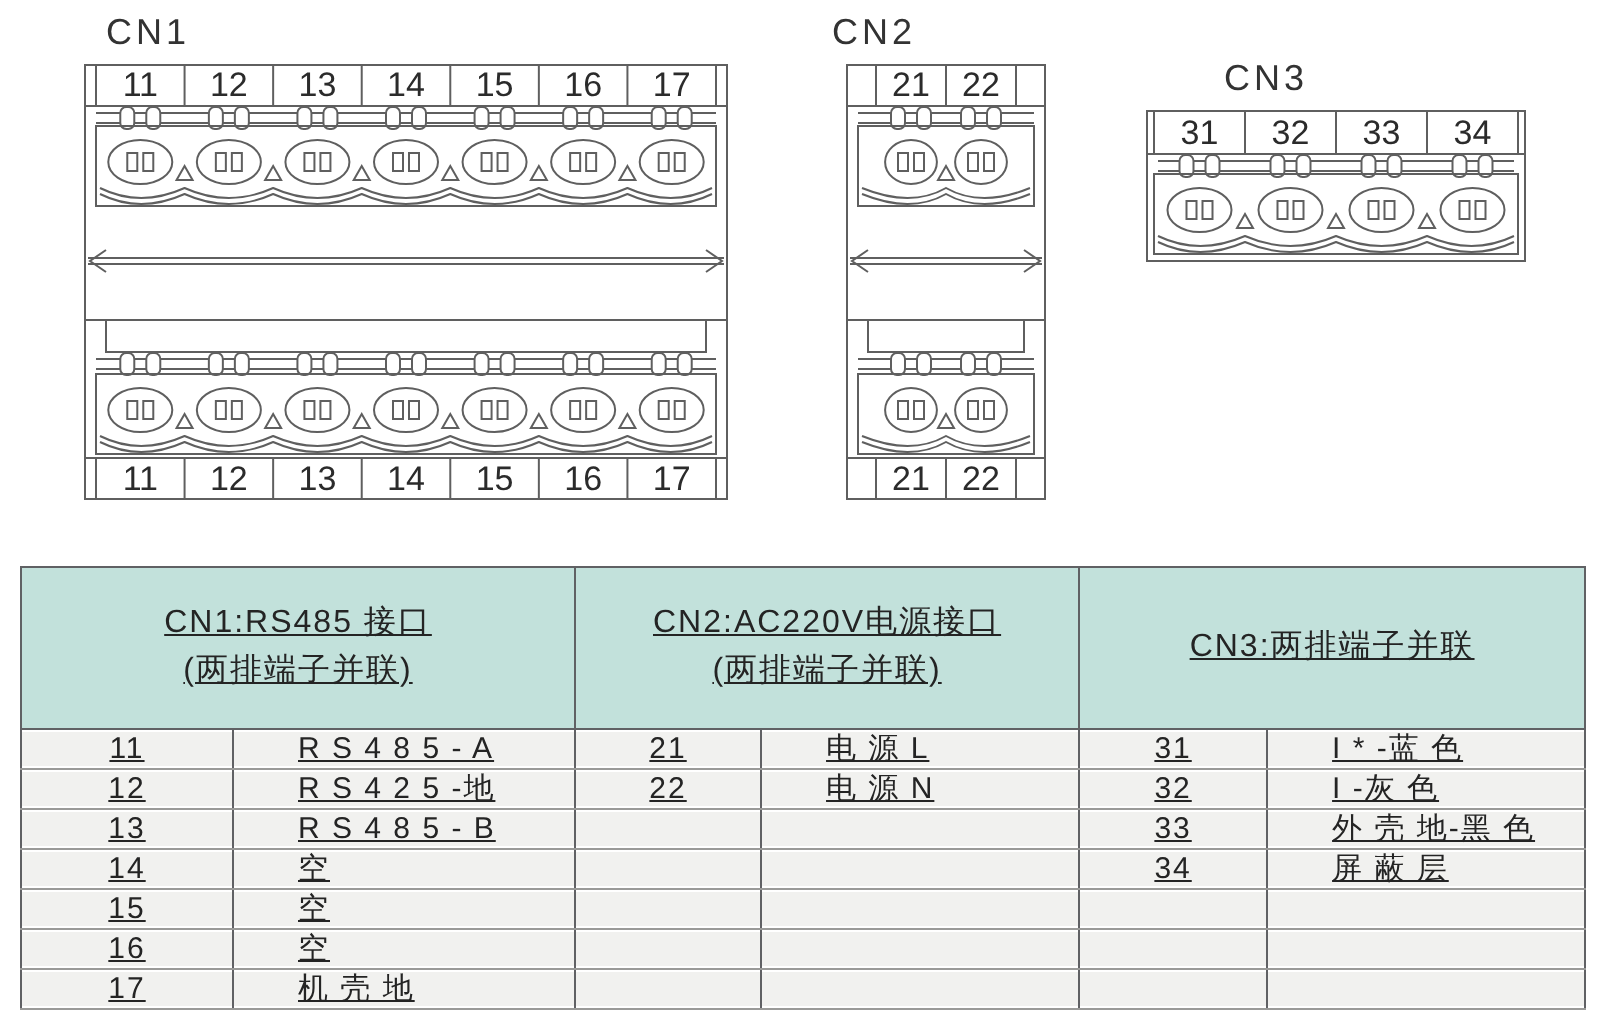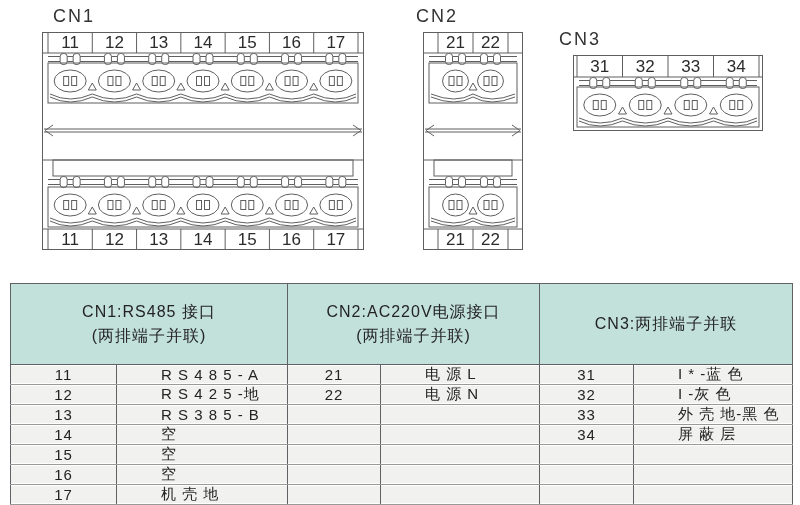--- a/index.html
+++ b/index.html
@@ -24,40 +24,40 @@
     font-family:"Liberation Sans","DejaVu Sans",sans-serif;
   }
   svg line,svg rect,svg path,svg ellipse{stroke:var(--line);fill:none;stroke-width:1;}
   svg .wf{fill:#ffffff;}
   svg text.tn{
     fill:#2b2b2b;font-size:17px;text-anchor:middle;stroke:none;
     font-family:"Liberation Sans","DejaVu Sans",sans-serif;
   }
   table.pins{
     position:absolute;left:10px;top:283px;width:782px;
-    border-collapse:collapse;table-layout:fixed;color:var(--text);
+    border-collapse:collapse;table-layout:fixed;color:var(--text);text-decoration:underline;
   }
   table.pins th{
     background:var(--header-bg);
     border:1px solid var(--grid-dark);
     font-weight:normal;height:80px;vertical-align:middle;padding:0;
   }
   .hline{font-size:16px;line-height:24px;letter-spacing:1px;text-align:center;}
   .hline:empty{display:none;}
   table.pins td{
     height:18px;background:var(--row-bg);
     border-left:1px solid var(--grid-dark);
     border-right:1px solid var(--grid-dark);
     border-top:1px solid var(--grid-light);
     border-bottom:1px solid var(--grid-light);
     box-shadow:inset 0 1px 0 #ffffff, inset 0 -1px 0 #ffffff;
     font-size:15px;padding:0;white-space:nowrap;overflow:hidden;
   }
   table.pins td.num{text-align:center;letter-spacing:1px;}
-  table.pins td.desc{padding-left:44px;letter-spacing:1px;}
+  table.pins td.desc{padding-left:32px;letter-spacing:1px;}
 </style>
 </head>
 <body>
 
 <div class="page">
 
   <div class="conn-label" style="left:53px;top:6px">CN1</div>
   <div class="conn" id="conn0" style="left:42px;top:32px"><svg width="322" height="218" viewBox="0 0 322 218">
         <rect x="0.5" y="0.5" width="321" height="217"></rect>
         <line x1="0" y1="0" x2="322" y2="0"></line>
@@ -244,21 +244,21 @@
         <path d="M 8 189 Q 32.5 199 50 189 Q 67.5 199 92 189"></path>
         <line x1="0" y1="197" x2="100" y2="197"></line>
         <line x1="0" y1="218" x2="100" y2="218"></line>
         <line x1="15" y1="197" x2="15" y2="218"></line>
         <line x1="50" y1="197" x2="50" y2="218"></line>
         <line x1="85" y1="197" x2="85" y2="218"></line>
         <text x="32.5" y="213" class="tn">21</text>
         <text x="67.5" y="213" class="tn">22</text>
       </svg></div>
 
-  <div class="conn-label" style="left:559px;top:29px">CN3</div>
+  <div class="conn-label" style="left:612px;top:29px">CN3</div>
   <div class="conn" id="conn2" style="left:573px;top:55px"><svg width="190" height="76" viewBox="0 0 190 76">
         <rect x="0.5" y="0.5" width="189" height="75"></rect>
         <line x1="0" y1="0" x2="190" y2="0"></line>
         <line x1="0" y1="22" x2="190" y2="22"></line>
         <line x1="4" y1="0" x2="4" y2="22"></line>
         <line x1="49.5" y1="0" x2="49.5" y2="22"></line>
         <line x1="95" y1="0" x2="95" y2="22"></line>
         <line x1="140.5" y1="0" x2="140.5" y2="22"></line>
         <line x1="186" y1="0" x2="186" y2="22"></line>
         <text x="26.75" y="17" class="tn">31</text>
@@ -332,21 +332,21 @@
         <tr>
           <td class="num">12</td>
           <td class="desc">R S 4 2 5 -地</td>
           <td class="num">22</td>
           <td class="desc">电 源  N</td>
           <td class="num">32</td>
           <td class="desc">I -灰 色</td>
         </tr>
         <tr>
           <td class="num">13</td>
-          <td class="desc">R S 3 8 5 - B</td>
+          <td class="desc">R S 4 8 5 - B</td>
           <td class="num"></td>
           <td class="desc"></td>
           <td class="num">33</td>
           <td class="desc">外 壳 地-黑 色</td>
         </tr>
         <tr>
           <td class="num">14</td>
           <td class="desc">空</td>
           <td class="num"></td>
           <td class="desc"></td>

